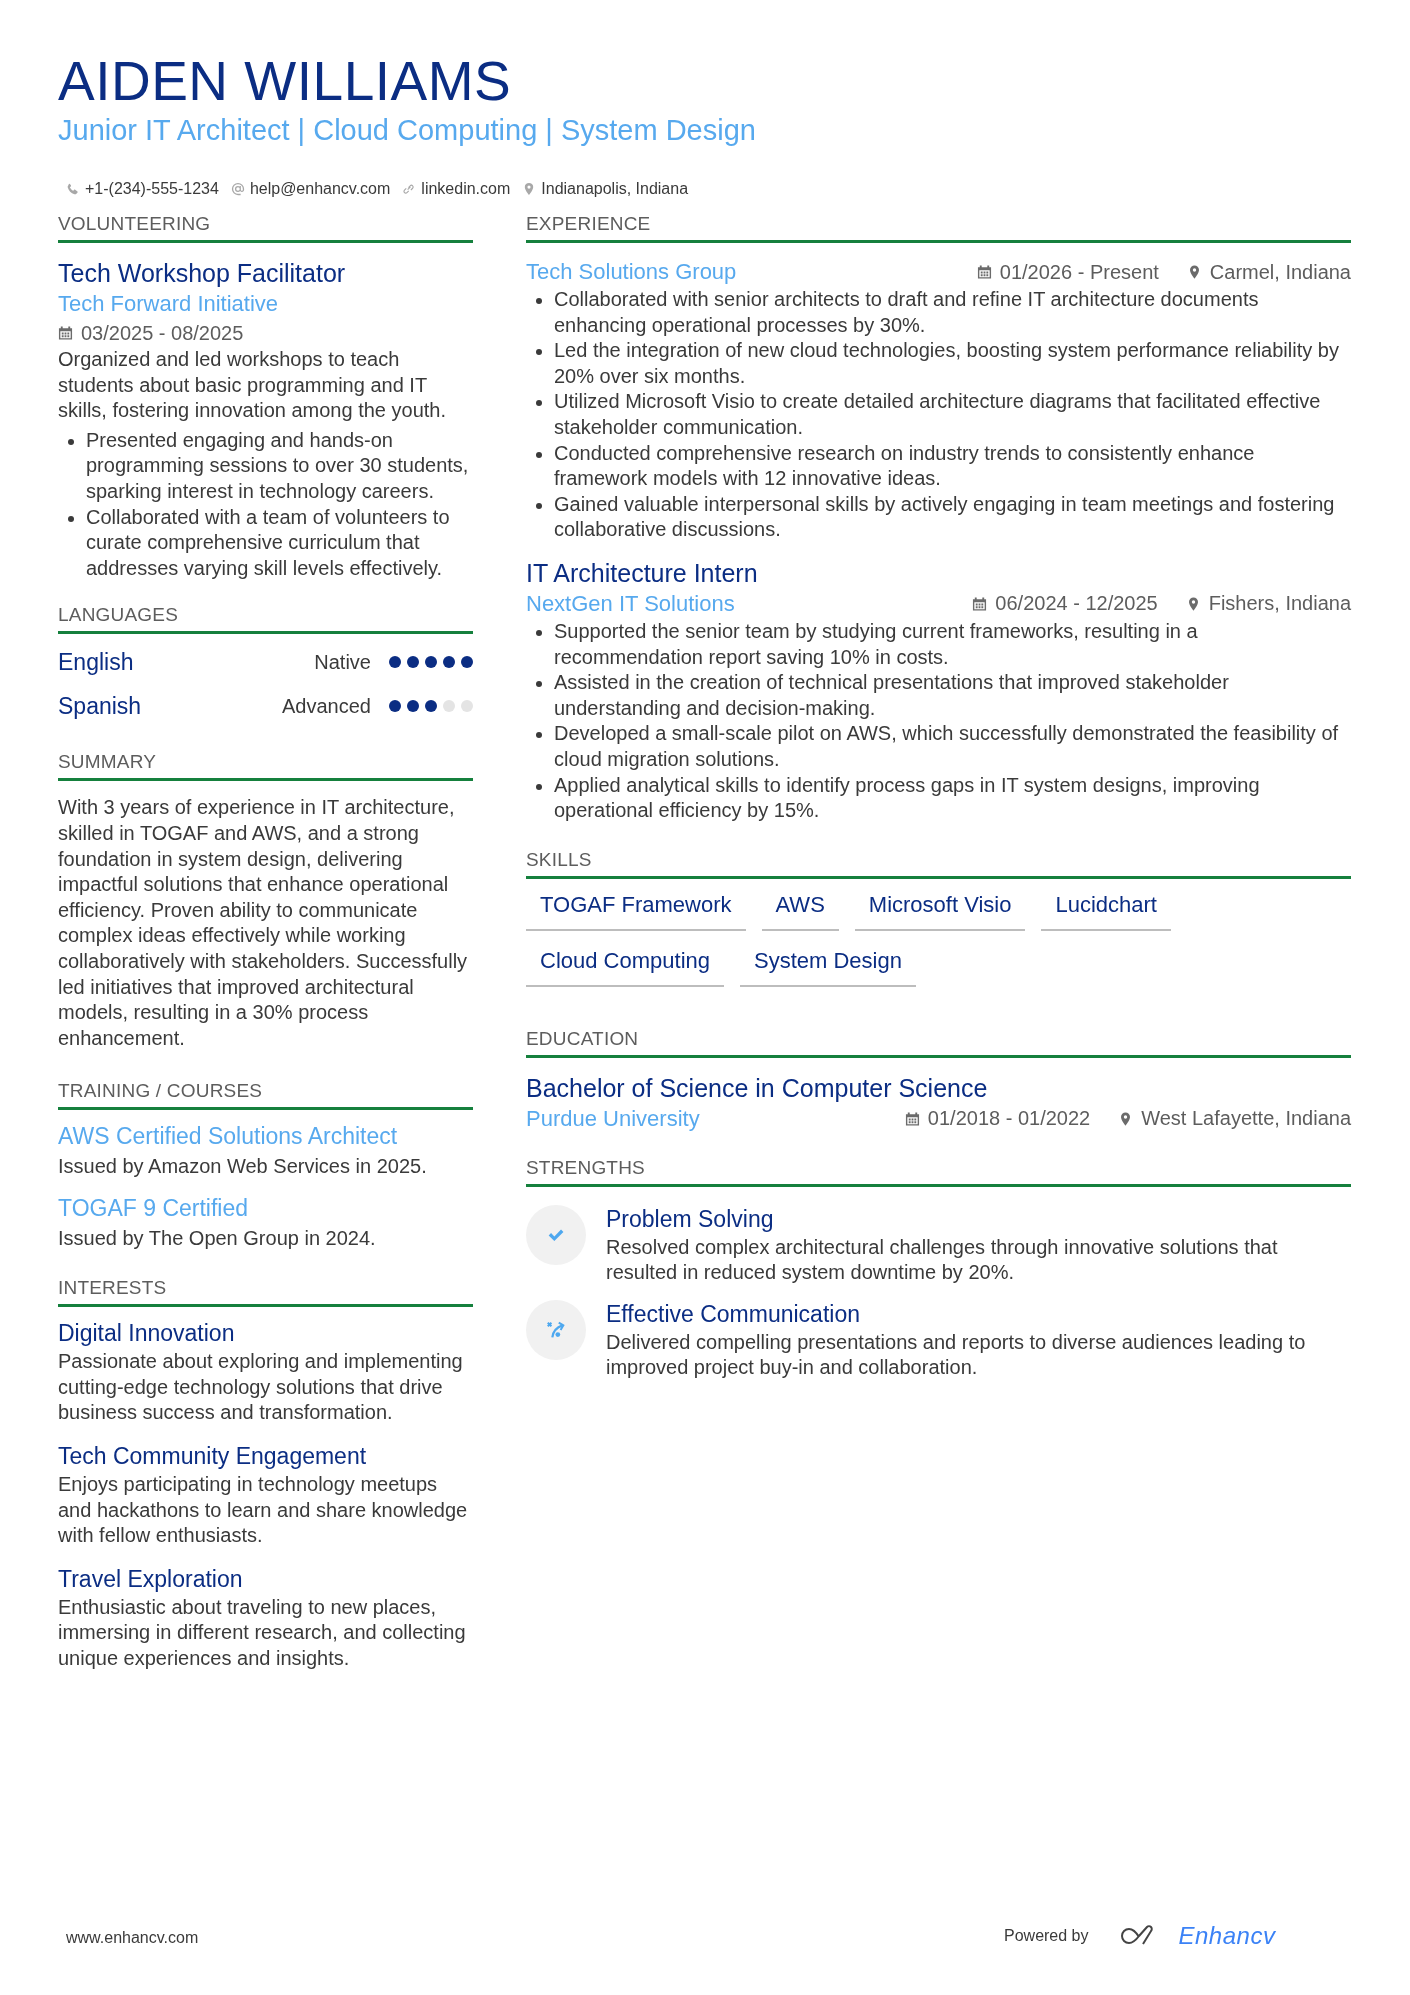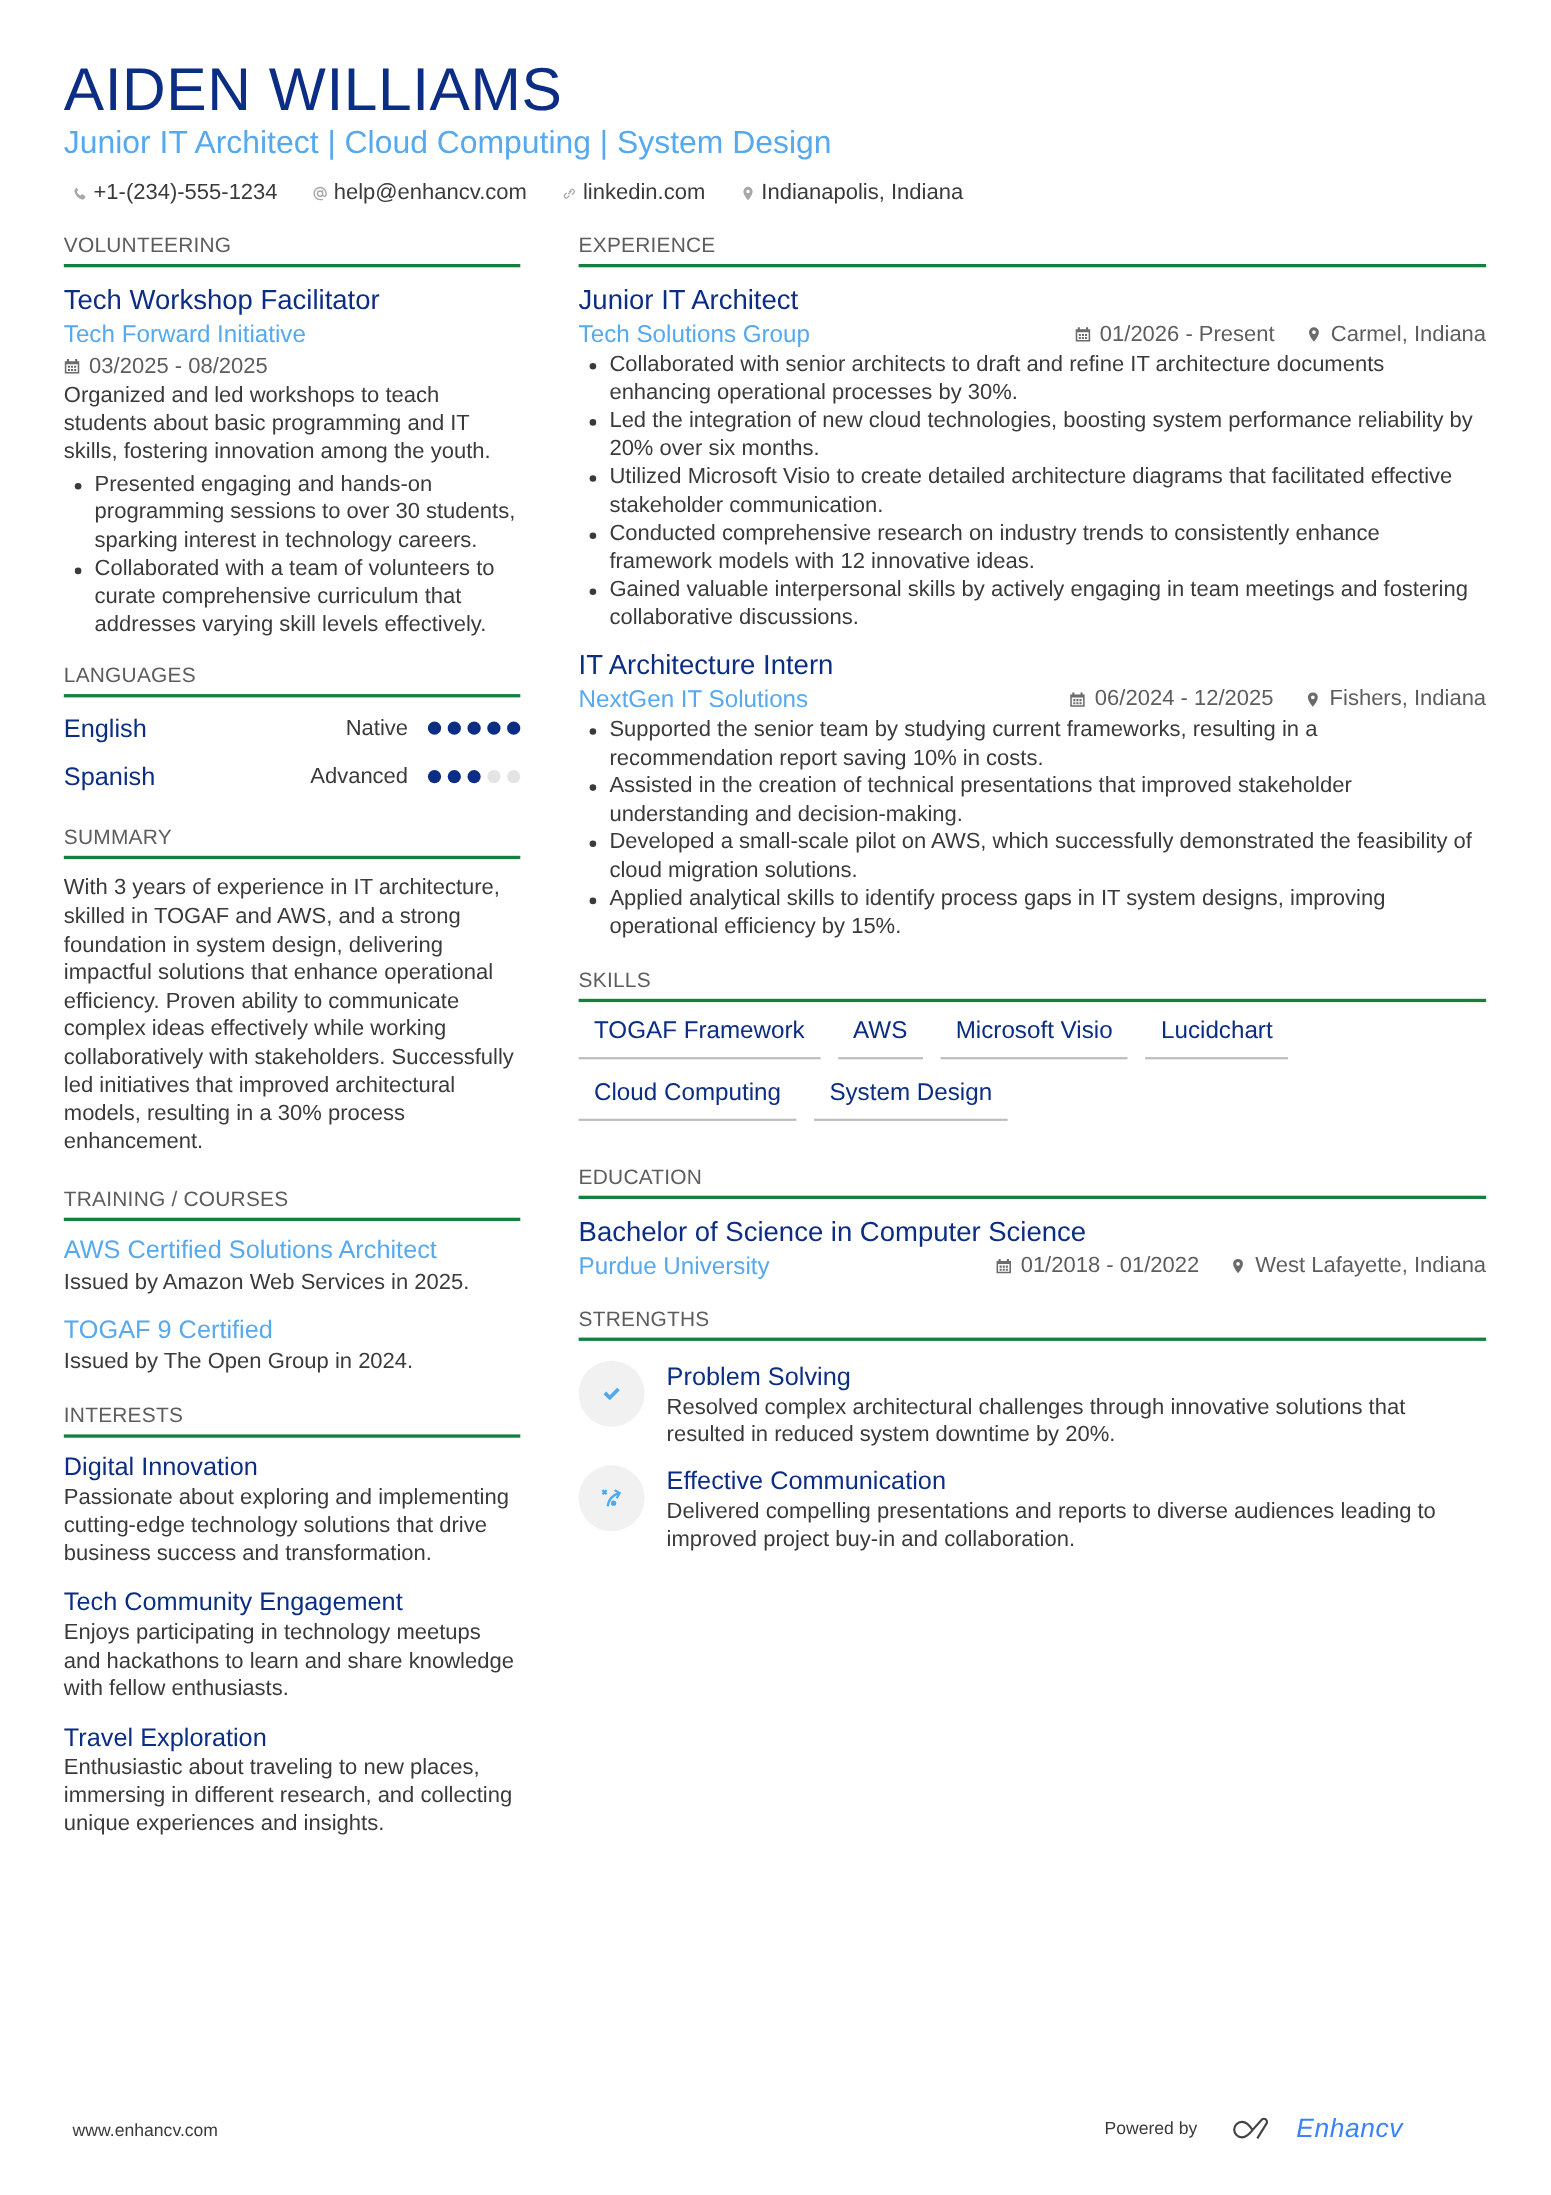--- a/index.html
+++ b/index.html
@@ -2,21 +2,21 @@
 <html><head>
 <meta charset="utf-8">
 <style>
   * { box-sizing: border-box; margin: 0; padding: 0; }
   html, body { width: 1410px; height: 1995px; background: #ffffff; }
   body { font-family: "Liberation Sans", sans-serif; color: #3a3a3a; position: relative; overflow: hidden; }
 
   .header { position: absolute; left: 58px; top: 50px; width: 1300px; }
   .name { font-family: "Liberation Sans", sans-serif; font-size: 55px; line-height: 62px; color: #0b2d83; letter-spacing: 0.5px; }
   .subtitle { font-size: 29px; line-height: 36px; color: #57a9ee; margin-top: 0px; }
-  .contacts { display: flex; gap: 32px; margin-top: 16px; font-size: 20px; color: #3a3a3a; align-items: center; padding-left: 8px; }
+  .contacts { display: flex; gap: 12px; margin-top: 32px; font-size: 16px; color: #3a3a3a; align-items: center; padding-left: 8px; }
   .contact { display: flex; align-items: center; gap: 5px; }
   .contact svg { width: 14px; height: 14px; fill: #a8a8a8; }
 
   .col-left { position: absolute; left: 58px; top: 212px; width: 415px; }
   .col-right { position: absolute; left: 526px; top: 212px; width: 825px; }
 
   .section-title { font-size: 19px; line-height: 24px; color: #5d5d5d; text-transform: uppercase; letter-spacing: 0.2px; padding-bottom: 4px; border-bottom: 3px solid #15803d; margin-bottom: 14px; }
   .section { margin-bottom: 22px; }
 
   .entry-title { font-size: 25px; line-height: 32px; color: #0b2d83; }
@@ -177,21 +177,20 @@
     </div>
   </div>
 </div>
 
 <div class="col-right">
 
   <div class="section">
     <div class="section-title">EXPERIENCE</div>
 
     <div class="entry">
-      <div class="entry-title">Junior IT Architect</div>
       <div class="meta-row">
         <span class="entry-org">Tech Solutions Group</span>
         <div class="meta">
           <span class="meta-item">
             <svg viewBox="0 0 16 16">
                 <path d="M3 1h2v2h6V1h2v2h2v12H1V3h2zM2.5 6v7.5h11V6zm1.5 1.5h2v2H4zm3 0h2v2H7zm3 0h2v2h-2zM4 10.5h2v2H4zm3 0h2v2H7zm3 0h2v2h-2z"></path>
               </svg>
             <span>01/2026 - Present</span>
           </span>
           <span class="meta-item">

